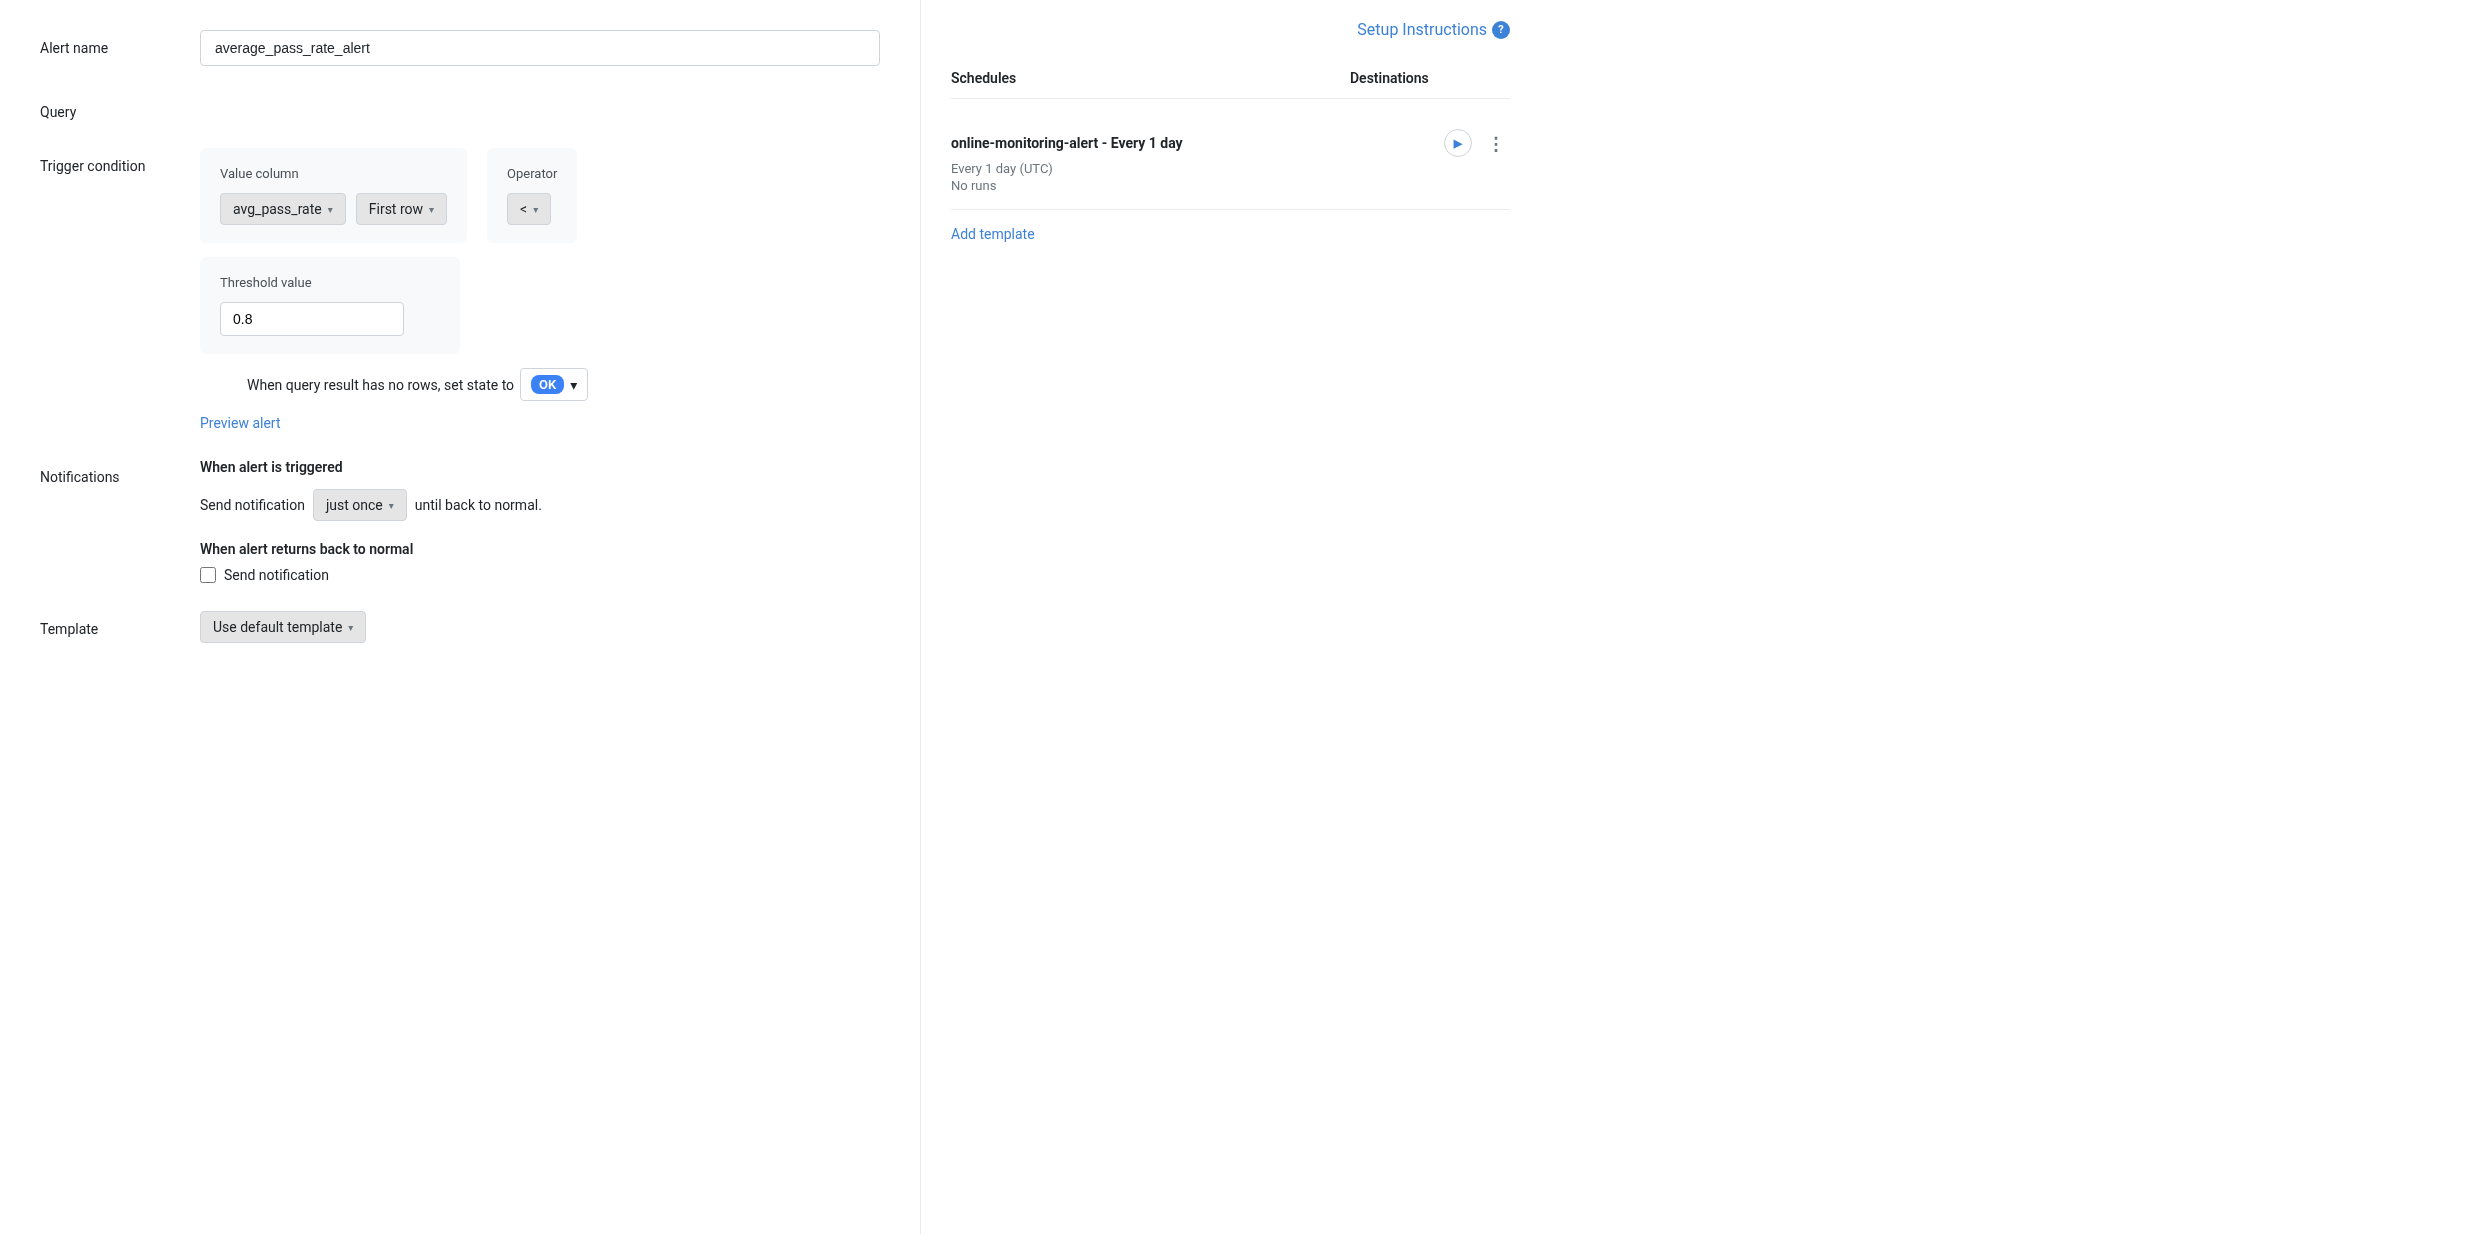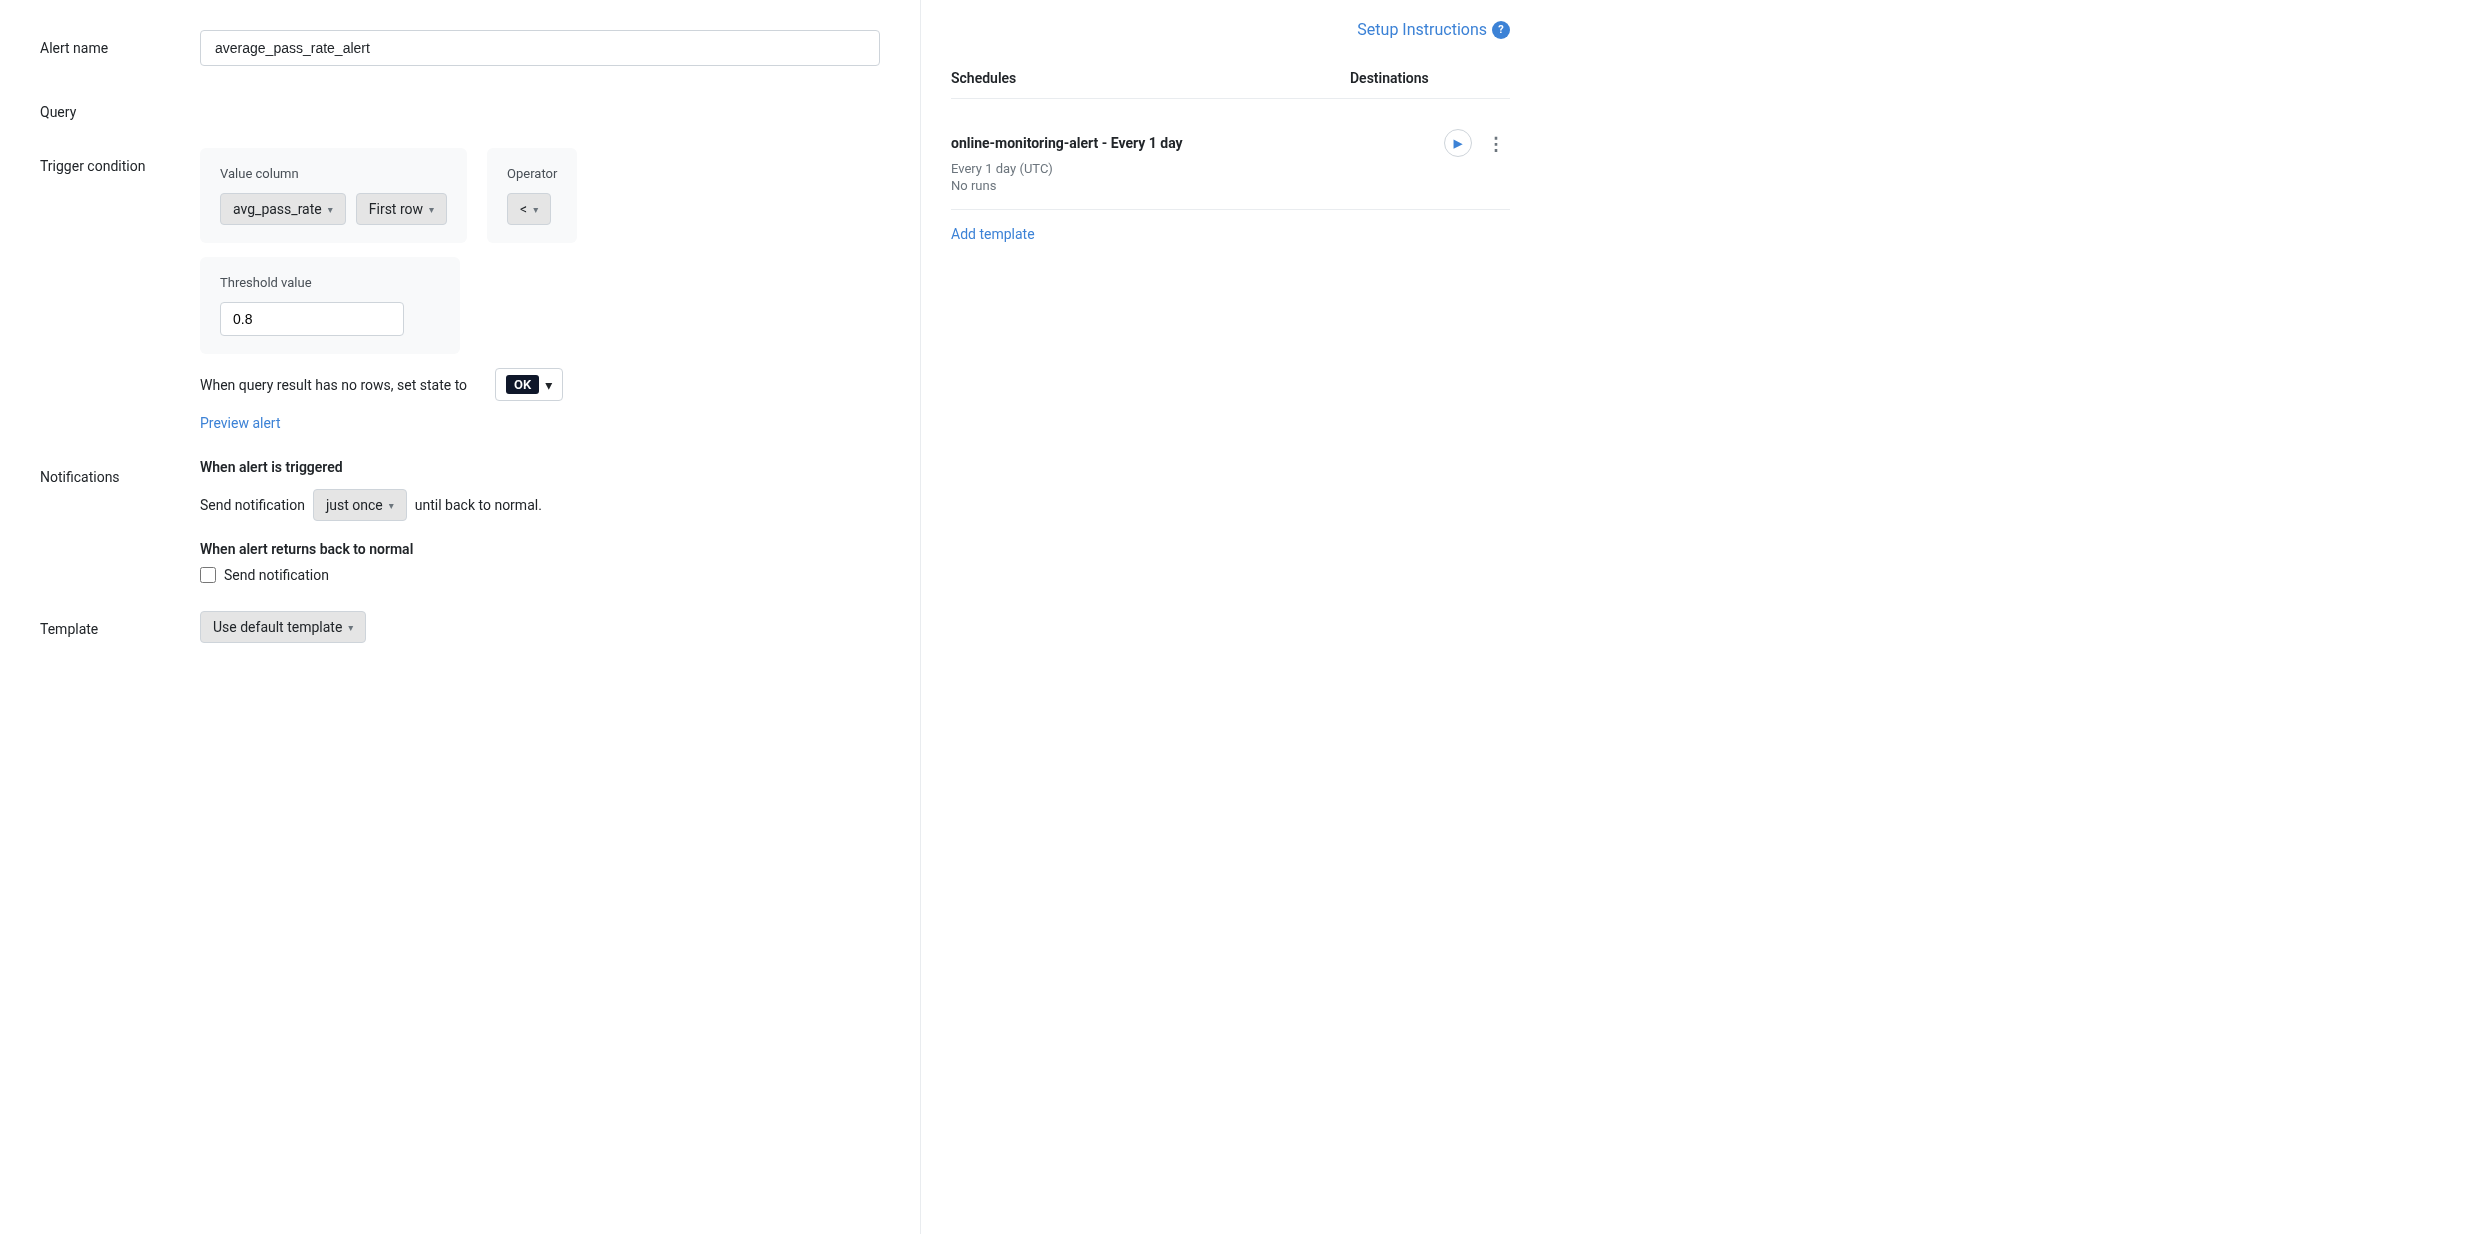--- a/index.html
+++ b/index.html
@@ -108,43 +108,44 @@
       padding: 8px 12px;
       border: 1px solid #ced4da;
       border-radius: 4px;
       font-size: 14px;
       background: #fff;
       outline: none;
     }
     .no-rows-row {
       display: flex;
       align-items: center;
-      gap: 28px;
+      gap: 6px;
       margin-bottom: 14px;
       flex-wrap: wrap;
+      margin-left: 47px;
     }
     .no-rows-text {
       font-size: 14px;
       color: #212529;
     }
     .ok-dropdown {
       display: inline-flex;
       align-items: center;
       gap: 6px;
       padding: 6px 10px;
       border: 1px solid #ced4da;
       border-radius: 4px;
       background: #fff;
       cursor: pointer;
     }
     .ok-badge {
-      background: #0f172a;
+      background: #3b82f6;
       color: #fff;
       padding: 2px 8px;
-      border-radius: 3px;
+      border-radius: 8px;
       font-size: 13px;
       font-weight: 600;
     }
     .preview-link {
       color: #3c82d6;
       font-size: 14px;
       cursor: pointer;
       text-decoration: none;
     }
     .section-title {

